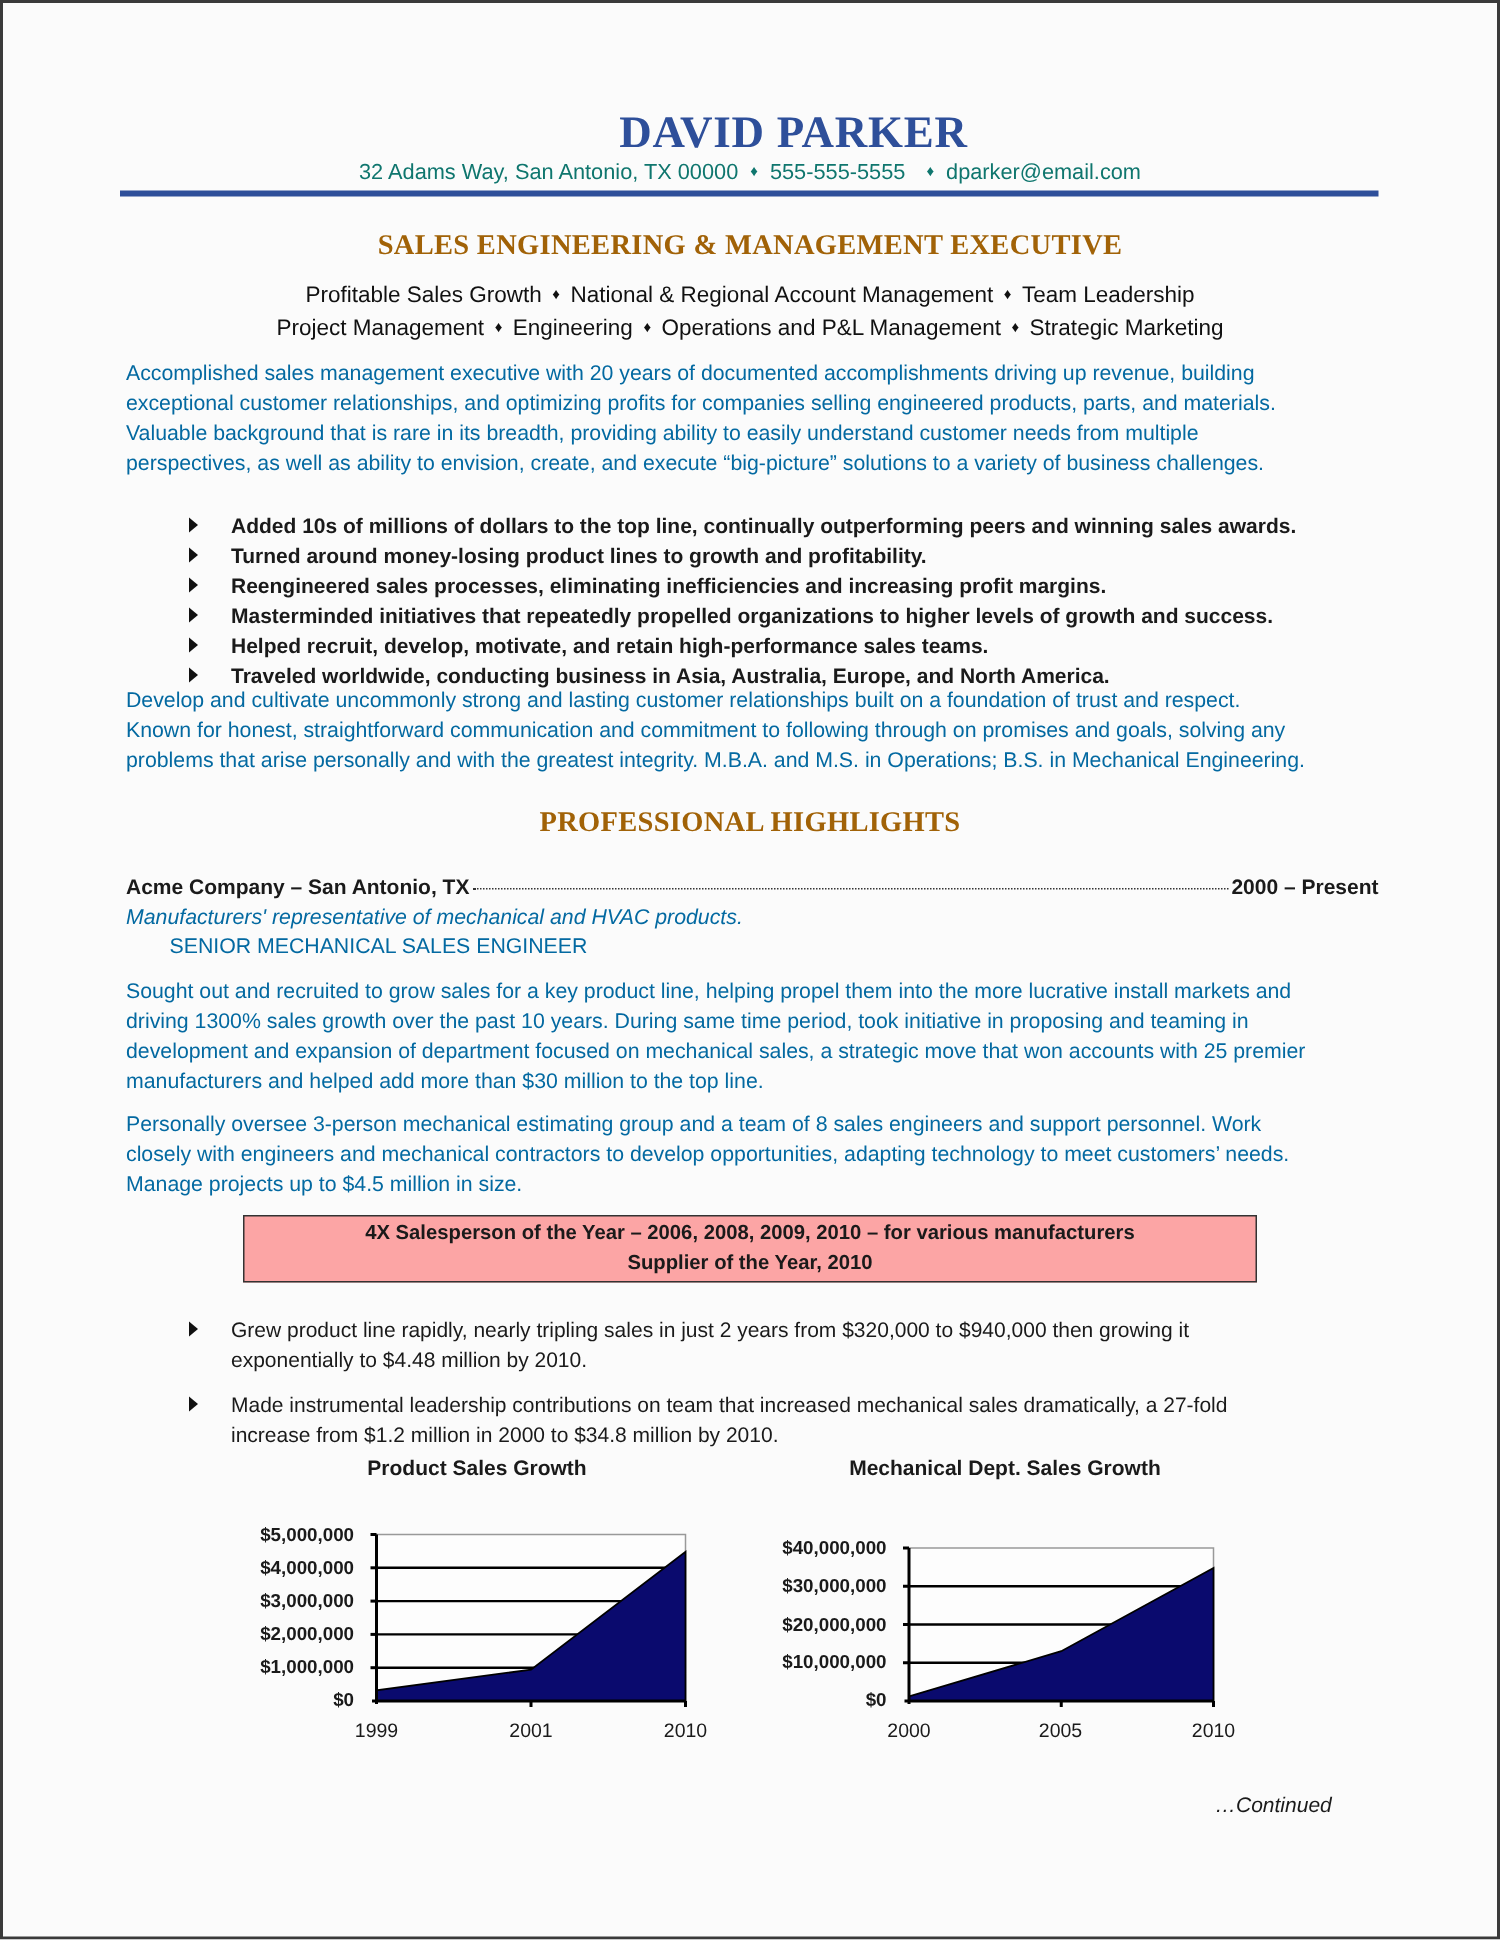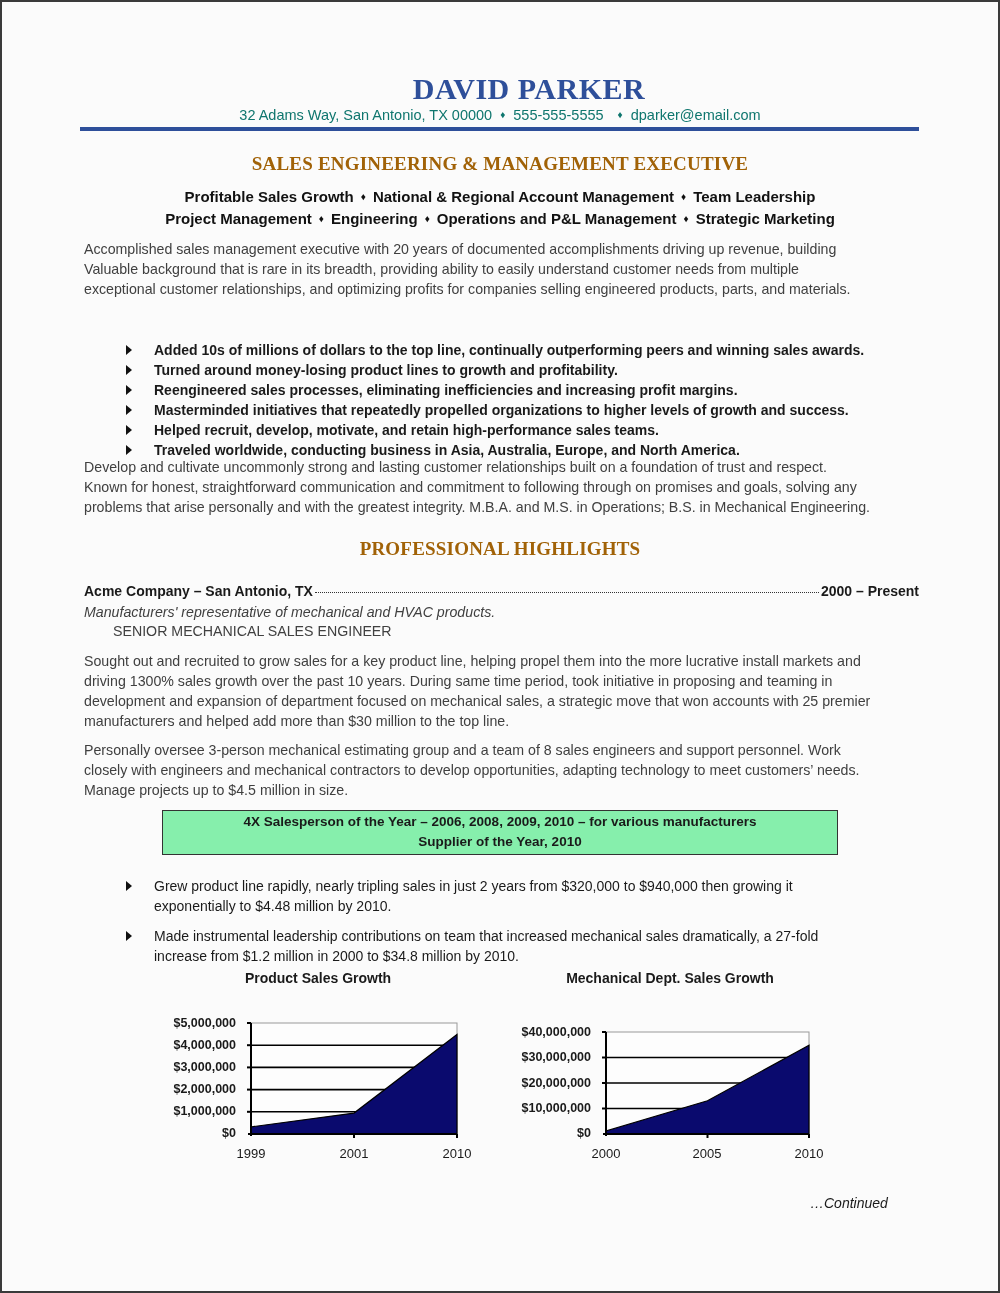--- a/index.html
+++ b/index.html
@@ -36,26 +36,26 @@
   }
   .heading {
     left: 0; width: 1000px;
     text-align: center;
     font-family: "Liberation Serif", serif;
     font-weight: bold; color: #a16207; font-size: 19px;
     letter-spacing: 0.2px;
   }
   .skills {
     left: 0; width: 1000px; text-align: center;
-    font-weight: bold; font-size: 15px; color: #111;
+    font-weight: normal; font-size: 15px; color: #111;
   }
   .skills .dia { margin: 0 7px; font-size: 10px; vertical-align: 2px; }
   .para {
     left: 84px; width: 836px;
-    font-size: 14.2px; line-height: 20px; color: #404040;
+    font-size: 14.2px; line-height: 20px; color: #0369a1;
   }
   .bullets {
     left: 112px; width: 790px; margin: 12px; padding: 0; list-style: none;
   }
   .bullets li {
     position: relative; padding-left: 30px;
     font-size: 14px; line-height: 20px;
   }
   .bullets.bold li { font-weight: bold; }
   .bullets li .arrow {
@@ -68,21 +68,21 @@
     left: 84px; width: 835px; top: 583px;
     display: flex; align-items: baseline;
     font-weight: bold; font-size: 14px;
   }
   .job-row .leader {
     flex: 1; border-bottom: 1.5px dotted #333; margin: 0 2px; transform: translateY(-3px);
   }
   .italic { font-style: italic; }
   .award-box {
     left: 162px; top: 810px; width: 674px; height: 42px;
-    background: #86efac; border: 1.5px solid #333;
+    background: #fca5a5; border: 1.5px solid #333;
     text-align: center; font-weight: bold; font-size: 13.5px; line-height: 20px;
     padding-top: 1px;
   }
   .chart-title {
     font-weight: bold; font-size: 14px; text-align: center;
   }
   .ytick {
     font-family: "Liberation Sans", sans-serif;
     font-weight: bold; font-size: 12.5px; text-align: right; width: 110px;
   }
@@ -107,22 +107,23 @@
 <div class="abs heading" style="top:153px">SALES ENGINEERING &amp; MANAGEMENT EXECUTIVE</div>
 <div class="abs skills" style="top:188px">
   <span>Profitable Sales Growth</span><span class="dia">♦</span><span>National &amp; Regional Account Management</span><span class="dia">♦</span><span>Team Leadership</span>
 </div>
 <div class="abs skills" style="top:210px">
   <span>Project Management</span><span class="dia">♦</span><span>Engineering</span><span class="dia">♦</span><span>Operations and P&amp;L Management</span><span class="dia">♦</span><span>Strategic Marketing</span>
 </div>
 
 <div class="abs para" style="top:239px">
   <div>Accomplished sales management executive with 20 years of documented accomplishments driving up revenue, building</div>
+  <div>exceptional customer relationships, and optimizing profits for companies selling engineered products, parts, and materials.</div>
   <div>Valuable background that is rare in its breadth, providing ability to easily understand customer needs from multiple</div>
-  <div>exceptional customer relationships, and optimizing profits for companies selling engineered products, parts, and materials.</div>
+  <div>perspectives, as well as ability to envision, create, and execute “big-picture” solutions to a variety of business challenges.</div>
 </div>
 
 <ul class="abs bullets bold" style="top:328px">
   <li><span class="arrow"></span><span>Added 10s of millions of dollars to the top line, continually outperforming peers and winning sales awards.</span></li>
   <li><span class="arrow"></span><span>Turned around money-losing product lines to growth and profitability.</span></li>
   <li><span class="arrow"></span><span>Reengineered sales processes, eliminating inefficiencies and increasing profit margins.</span></li>
   <li><span class="arrow"></span><span>Masterminded initiatives that repeatedly propelled organizations to higher levels of growth and success.</span></li>
   <li><span class="arrow"></span><span>Helped recruit, develop, motivate, and retain high-performance sales teams.</span></li>
   <li><span class="arrow"></span><span>Traveled worldwide, conducting business in Asia, Australia, Europe, and North America.</span></li>
 </ul>

